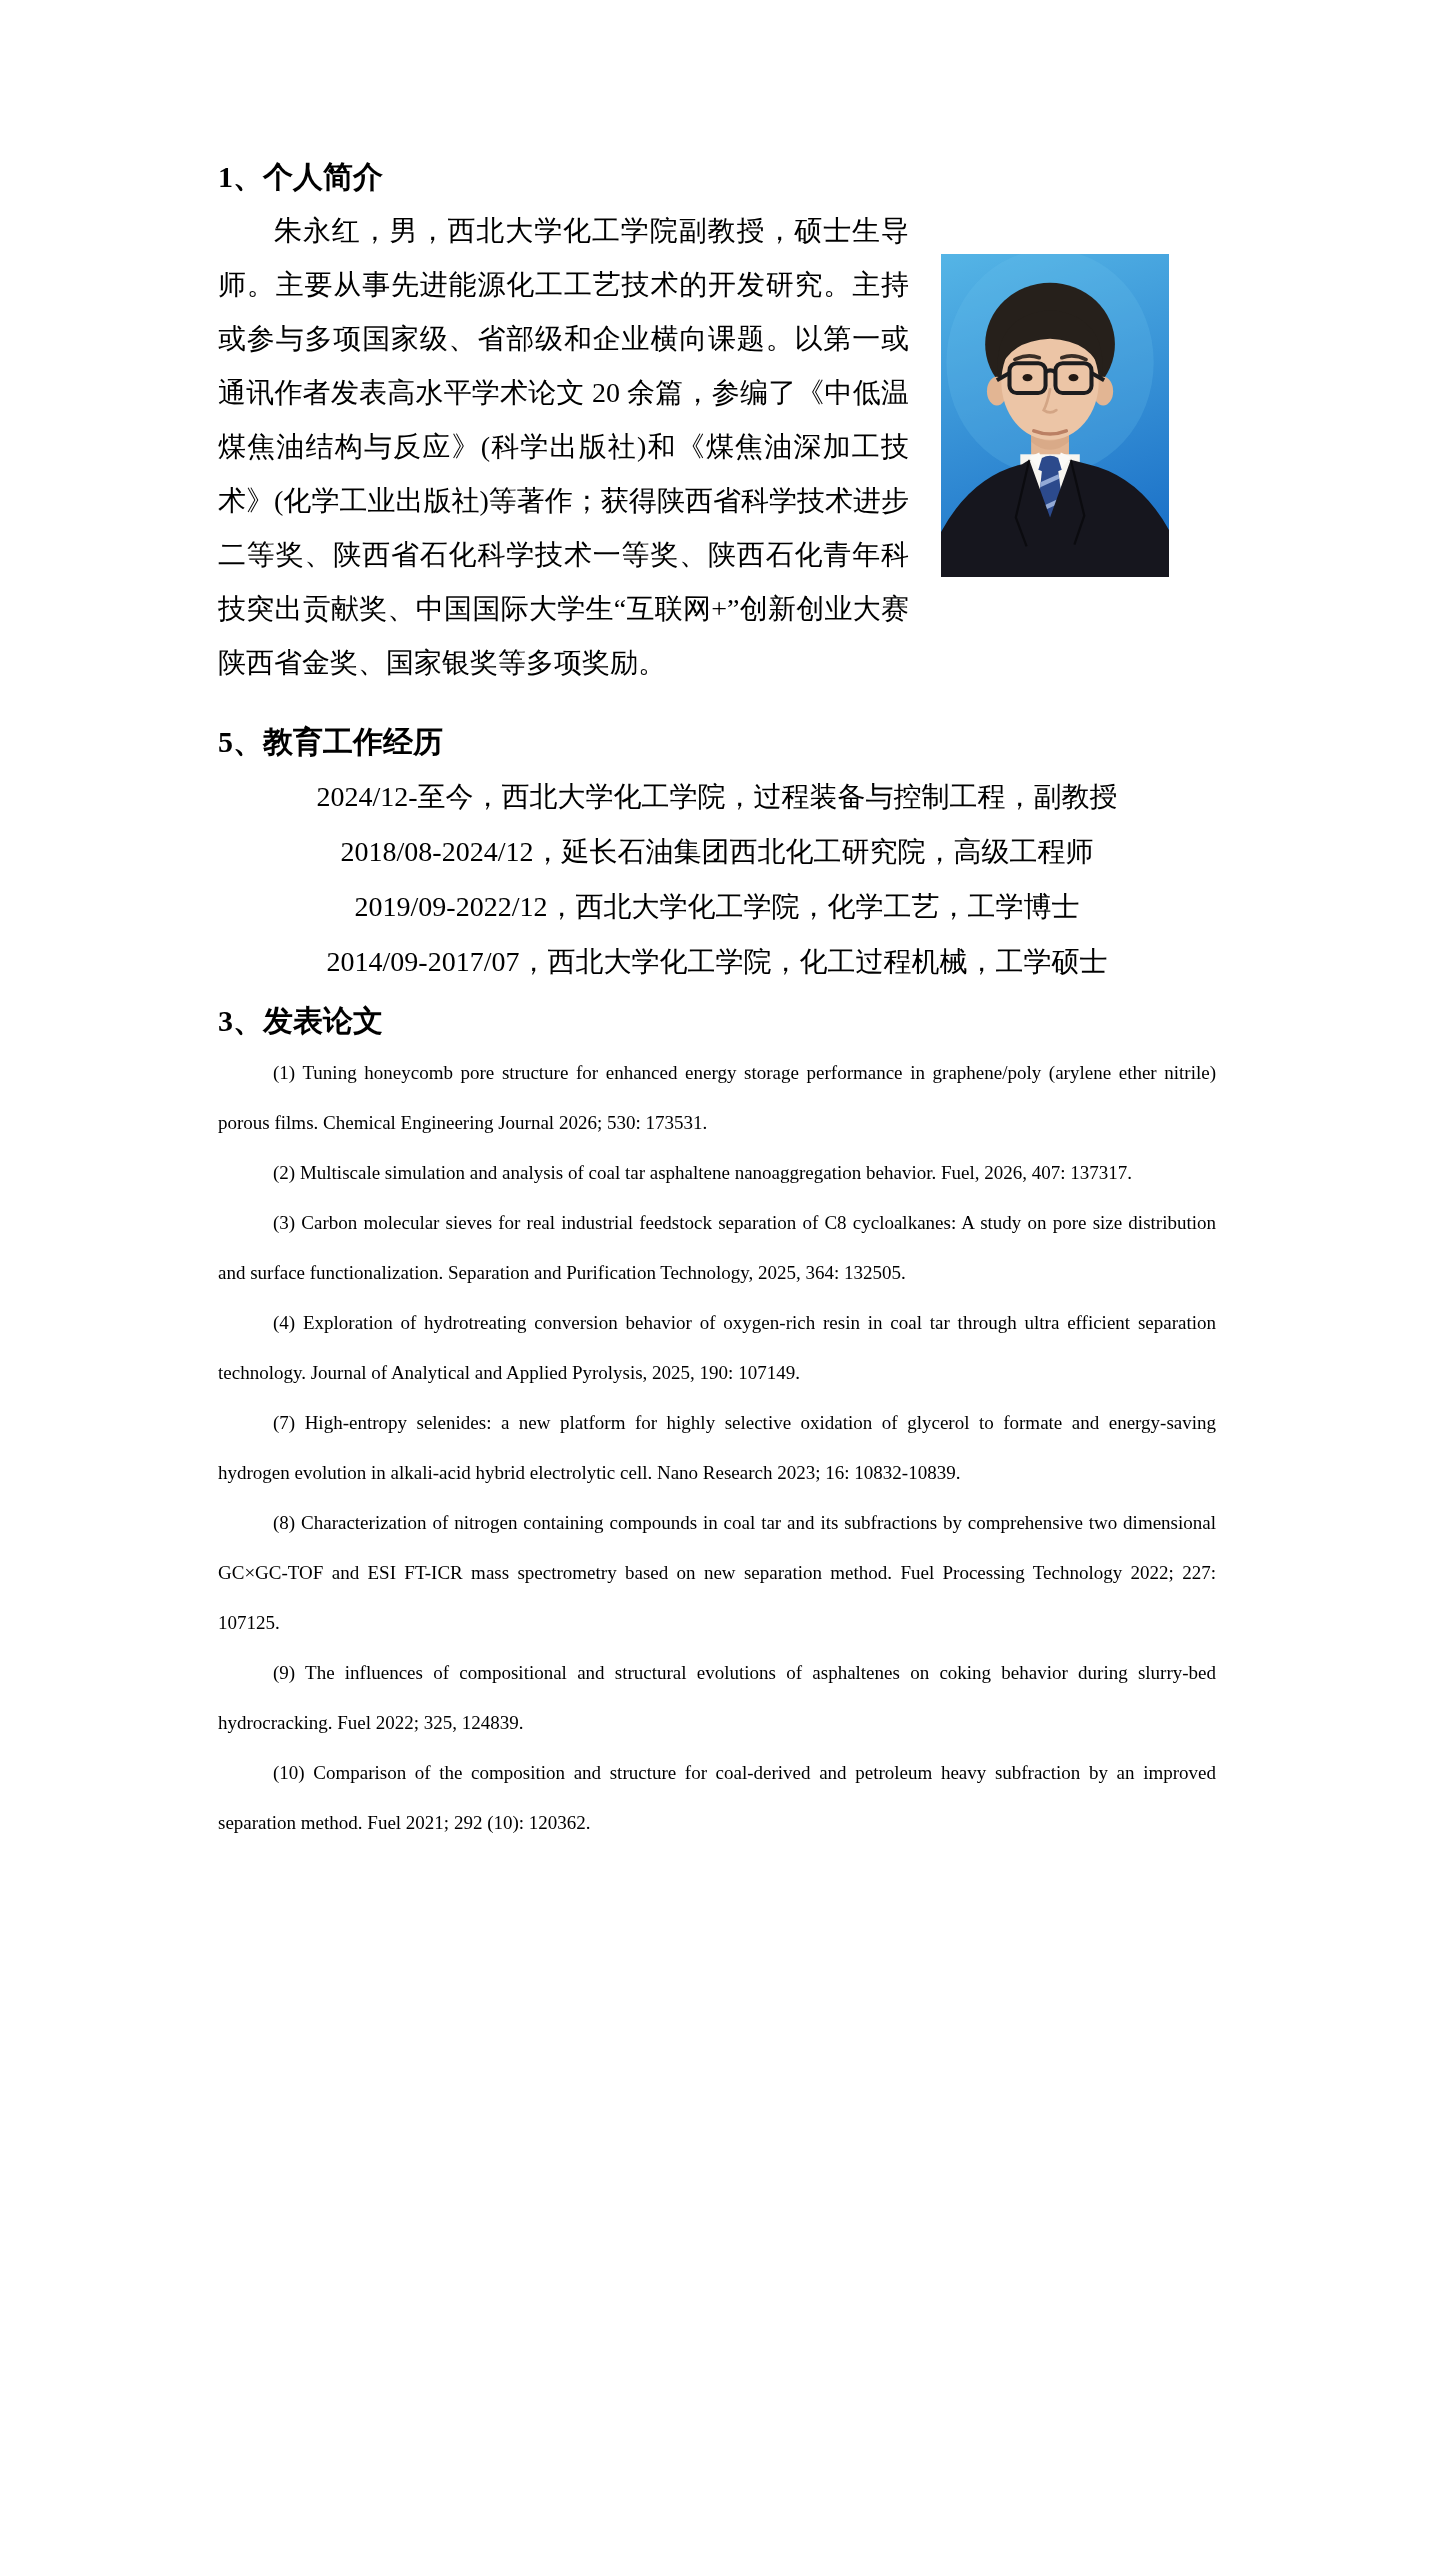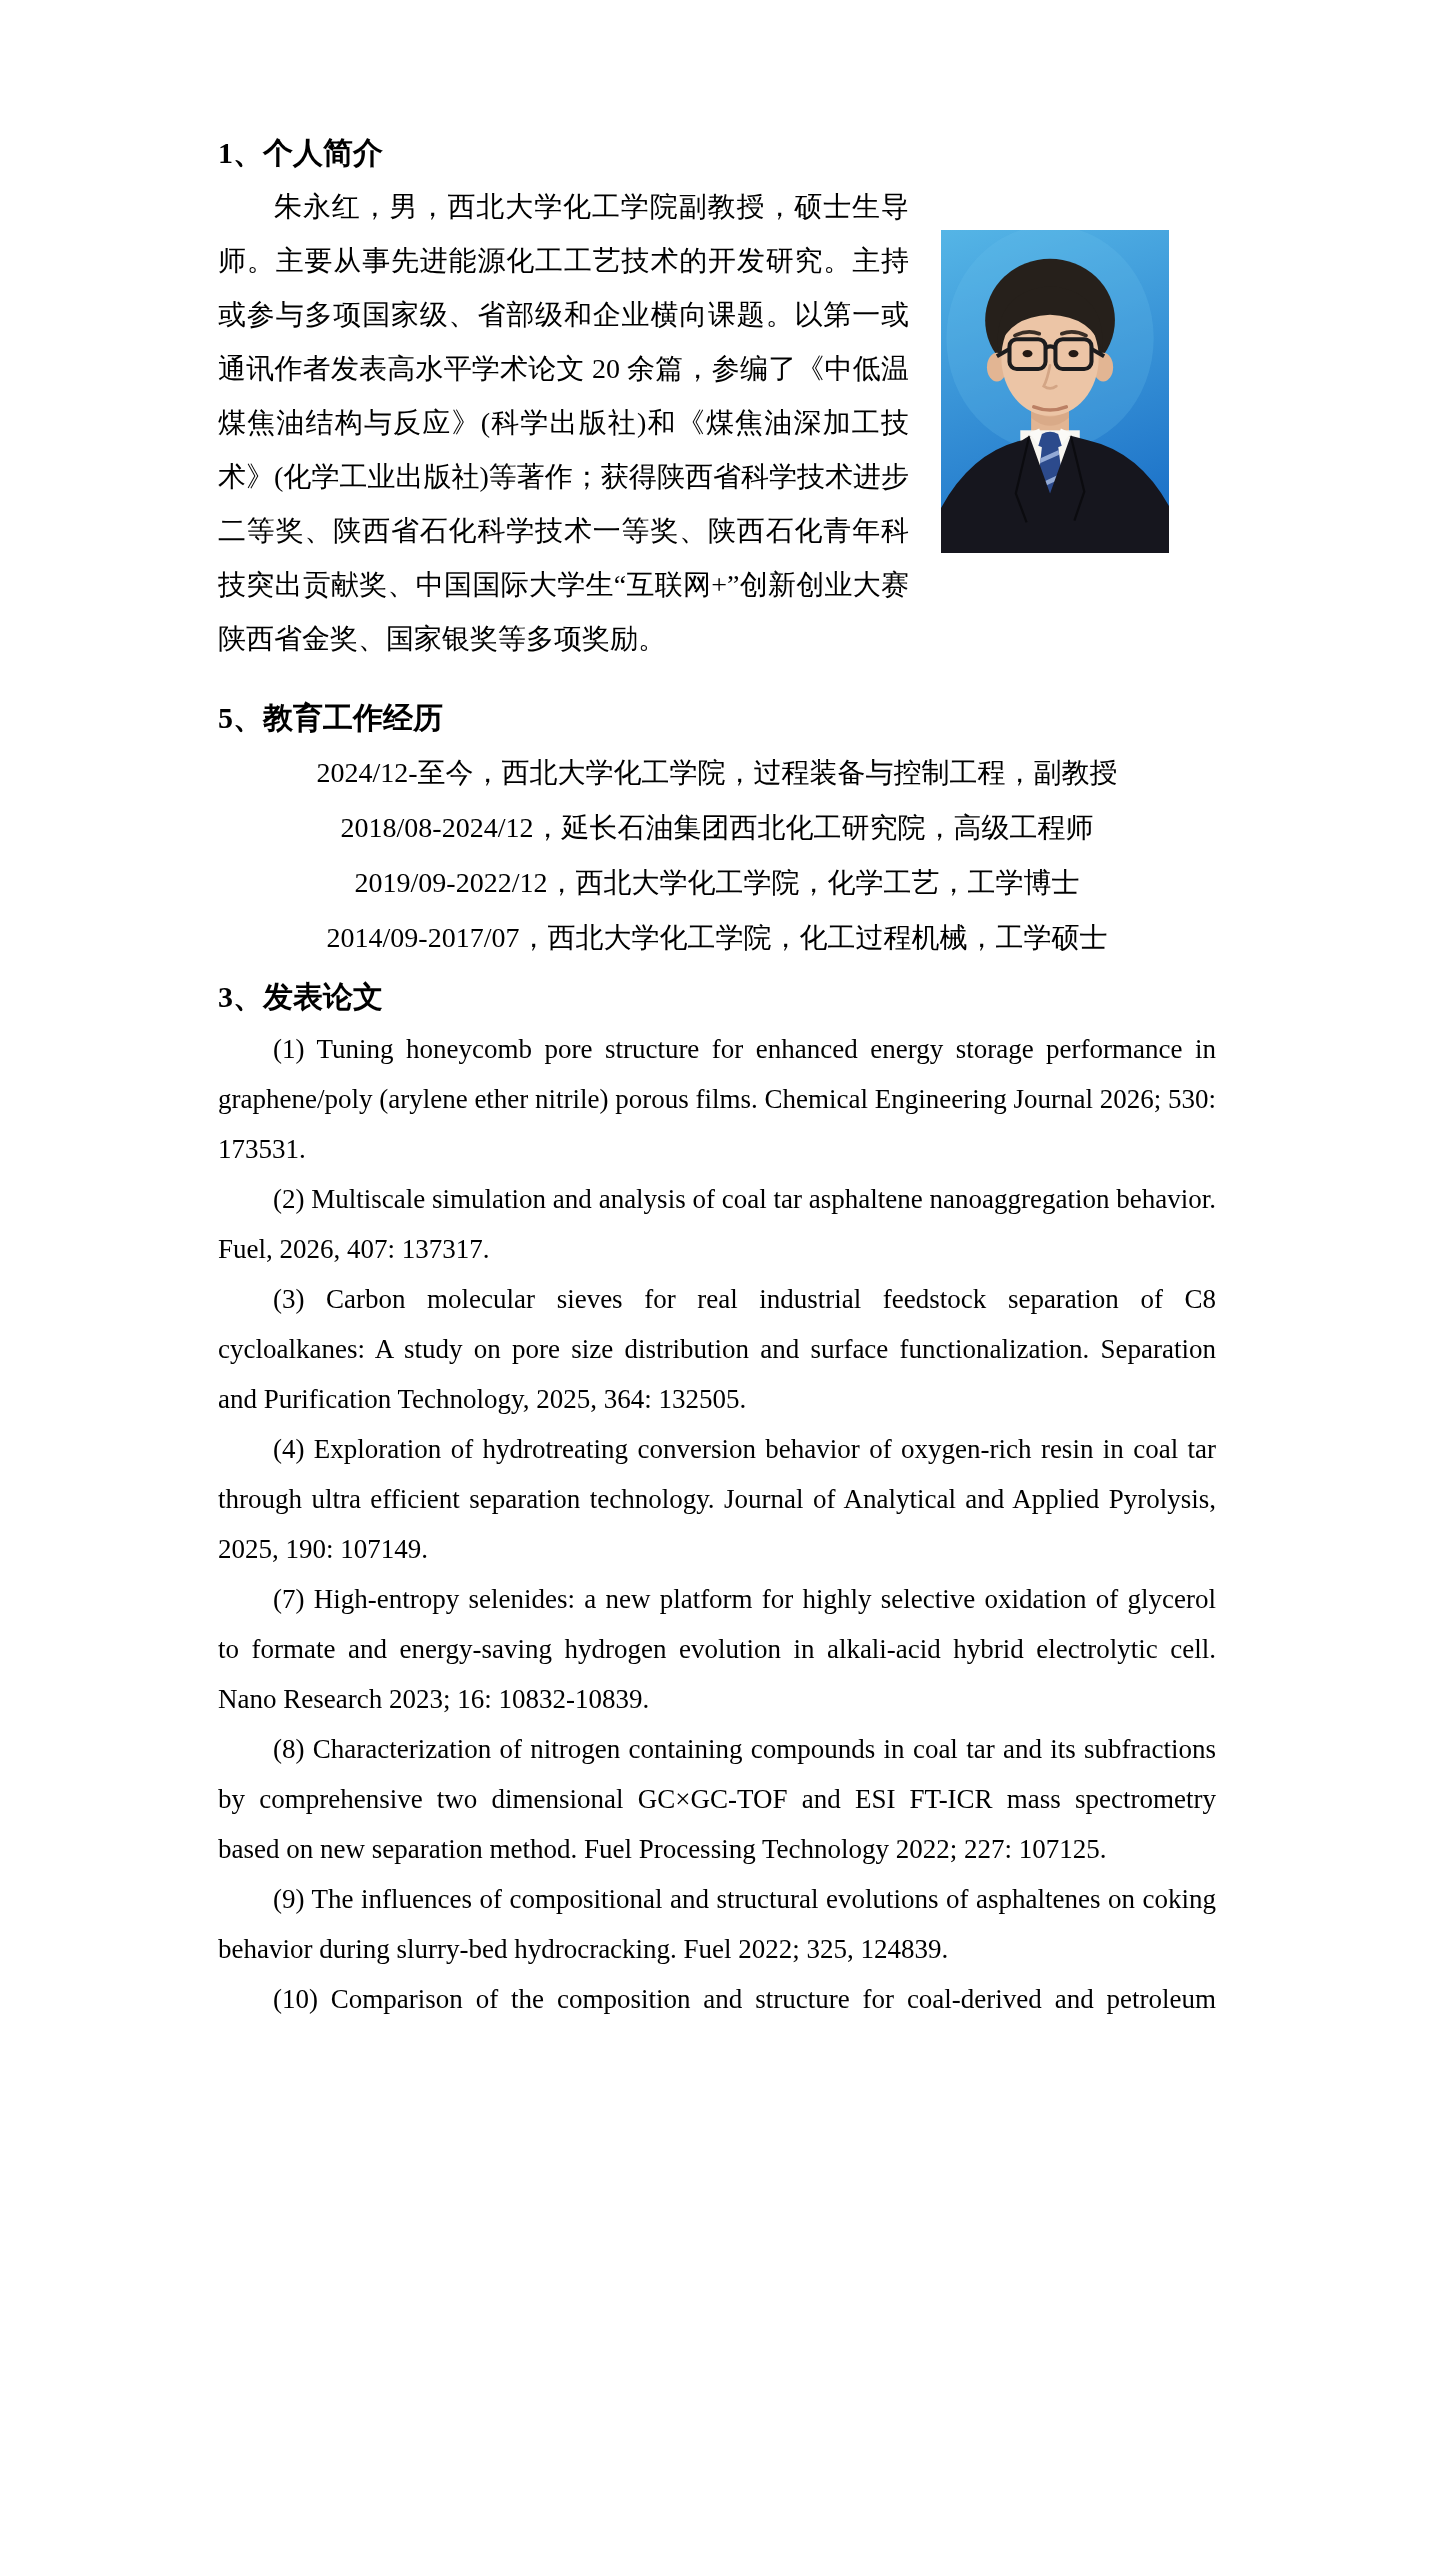--- a/index.html
+++ b/index.html
@@ -3,20 +3,21 @@
 <meta charset="utf-8">
 <style>
   html,body { margin:0; padding:0; background:#ffffff; }
   .page {
     position:relative;
     width:1430px; height:2035px;
     background:#ffffff;
     color:#000000;
     font-family:"Liberation Serif","DejaVu Serif",serif;
     overflow:hidden;
+    margin-top:24px;
   }
   .content {
     padding:126px 214px 0 218px; 
   }
   .sec-heading {
     margin:0;
     font-size:30px;
     font-weight:bold;
     line-height:54px;
     text-align:left;
@@ -43,21 +44,21 @@
   .edu-line {
     font-size:28px;
     line-height:55px;
     text-align:center;
     white-space:nowrap;
   }
 
   
   .paper {
     margin:0;
-    font-size:27px;
+    font-size:19px;
     line-height:50px;
     text-align:justify;
     text-indent:55px;
   }
   .paper.tight { margin-top:-10.8px; }
 </style>
 </head>
 <body>
 
 <div class="page">

